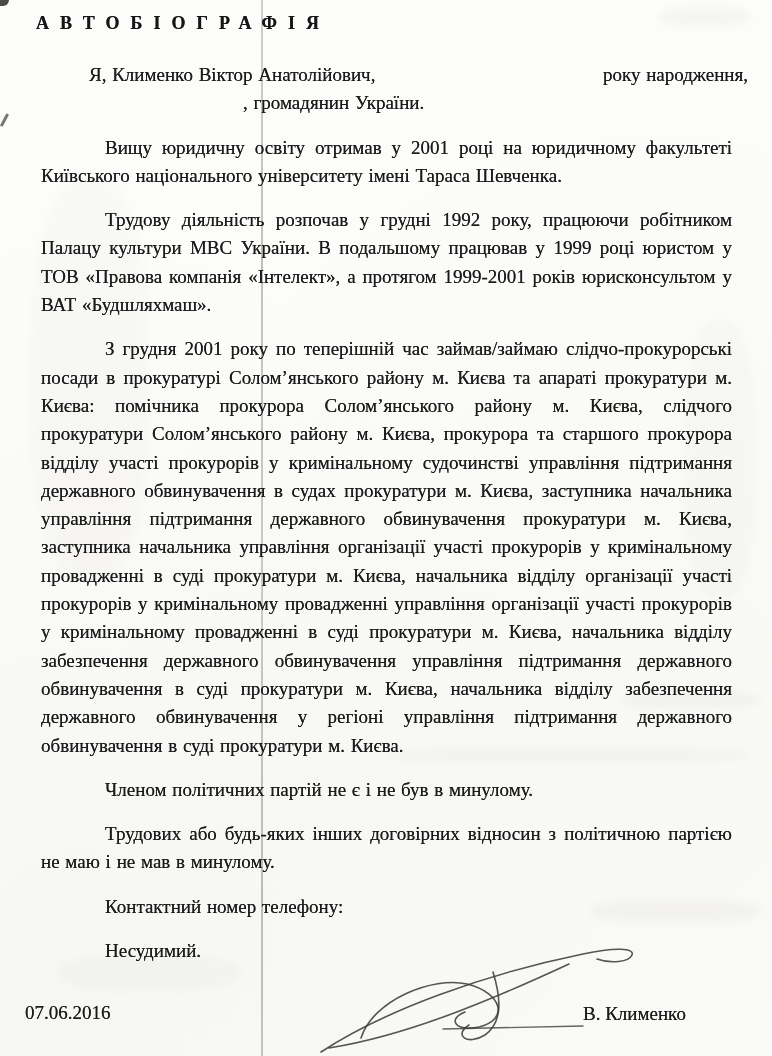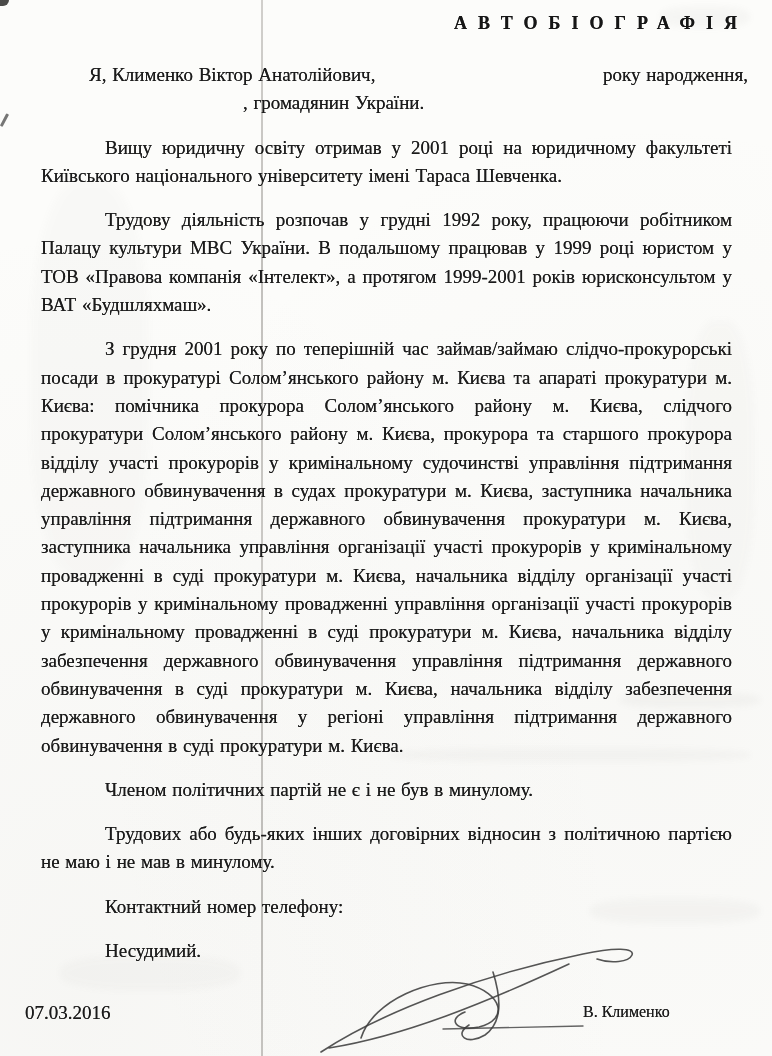--- a/index.html
+++ b/index.html
@@ -35,21 +35,21 @@
   .content {
     position: absolute;
     left: 25px;
     top: 12px;
     width: 723px;
     color: #1b1b1b;
     text-shadow: 0 0 0.55px rgba(27,27,27,0.85);
   }
   .title {
     margin: 0;
-    text-align: right;
+    text-align: left;
     font-size: 18px;
     font-weight: 700;
     letter-spacing: 11px;
     padding-left: 11px; 
     line-height: 22px;
     color: #161616;
   }
   .body-text {
     margin-top: 27px;
     font-size: 19px;
@@ -83,21 +83,21 @@
     left: 25px;
     top: 1002px;
     font-size: 19px;
     color: #1b1b1b;
     text-shadow: 0 0 0.55px rgba(27,27,27,0.85);
   }
   .signature-name {
     position: absolute;
     left: 583px;
     top: 1003px;
-    font-size: 16px;
+    font-size: 19px;
     color: #1b1b1b;
     text-shadow: 0 0 0.55px rgba(27,27,27,0.85);
     white-space: nowrap;
   }
   .signature-svg {
     position: absolute;
     left: 315px;
     top: 938px;
     width: 350px;
     height: 118px;
@@ -187,21 +187,21 @@
       <p class="para">Вищу юридичну освіту отримав у 2001 році на юридичному факультеті Київського національного університету імені Тараса Шевченка.</p>
       <p class="para">Трудову діяльність розпочав у грудні 1992 року, працюючи робітником Палацу культури МВС України. В подальшому працював у 1999 році юристом у ТОВ «Правова компанія «Інтелект», а протягом 1999-2001 років юрисконсультом у ВАТ «Будшляхмаш».</p>
       <p class="para">З грудня 2001 року по теперішній час займав/займаю слідчо-прокурорські посади в прокуратурі Солом’янського району м. Києва та апараті прокуратури м. Києва: помічника прокурора Солом’янського району м. Києва, слідчого прокуратури Солом’янського району м. Києва, прокурора та старшого прокурора відділу участі прокурорів у кримінальному судочинстві управління підтримання державного обвинувачення в судах прокуратури м. Києва, заступника начальника управління підтримання державного обвинувачення прокуратури м. Києва, заступника начальника управління організації участі прокурорів у кримінальному провадженні в суді прокуратури м. Києва, начальника відділу організації участі прокурорів у кримінальному провадженні управління організації участі прокурорів у кримінальному провадженні в суді прокуратури м. Києва, начальника відділу забезпечення державного обвинувачення управління підтримання державного обвинувачення в суді прокуратури м. Києва, начальника відділу забезпечення державного обвинувачення у регіоні управління підтримання державного обвинувачення в суді прокуратури м. Києва.</p>
       <p class="para">Членом політичних партій не є і не був в минулому.</p>
       <p class="para">Трудових або будь-яких інших договірних відносин з політичною партією не маю і не мав в минулому.</p>
       <p class="para">Контактний номер телефону:</p>
       <p class="para">Несудимий.</p>
     </div>
   </div>
 
-  <div class="footer-date">07.03.2016</div>
+  <div class="footer-date">07.06.2016</div>
 
   <svg class="signature-svg" viewBox="0 0 350 118" xmlns="http://www.w3.org/2000/svg">
     <path d="M6,114 C70,72 170,36 268,16 C300,9 320,10 317,17 C314,24 296,26 282,21"></path>
     <path d="M14,110 C90,98 172,64 254,26"></path>
     <path d="M46,100 C58,62 118,38 152,46 C188,55 194,82 164,89 C140,94 132,81 150,74"></path>
     <path d="M178,34 C186,60 188,84 170,97 C152,108 138,97 154,87"></path>
     <path class="underline-stroke" d="M128,91 L268,88"></path>
   </svg>
 
   <div class="signature-name">В. Клименко</div>

